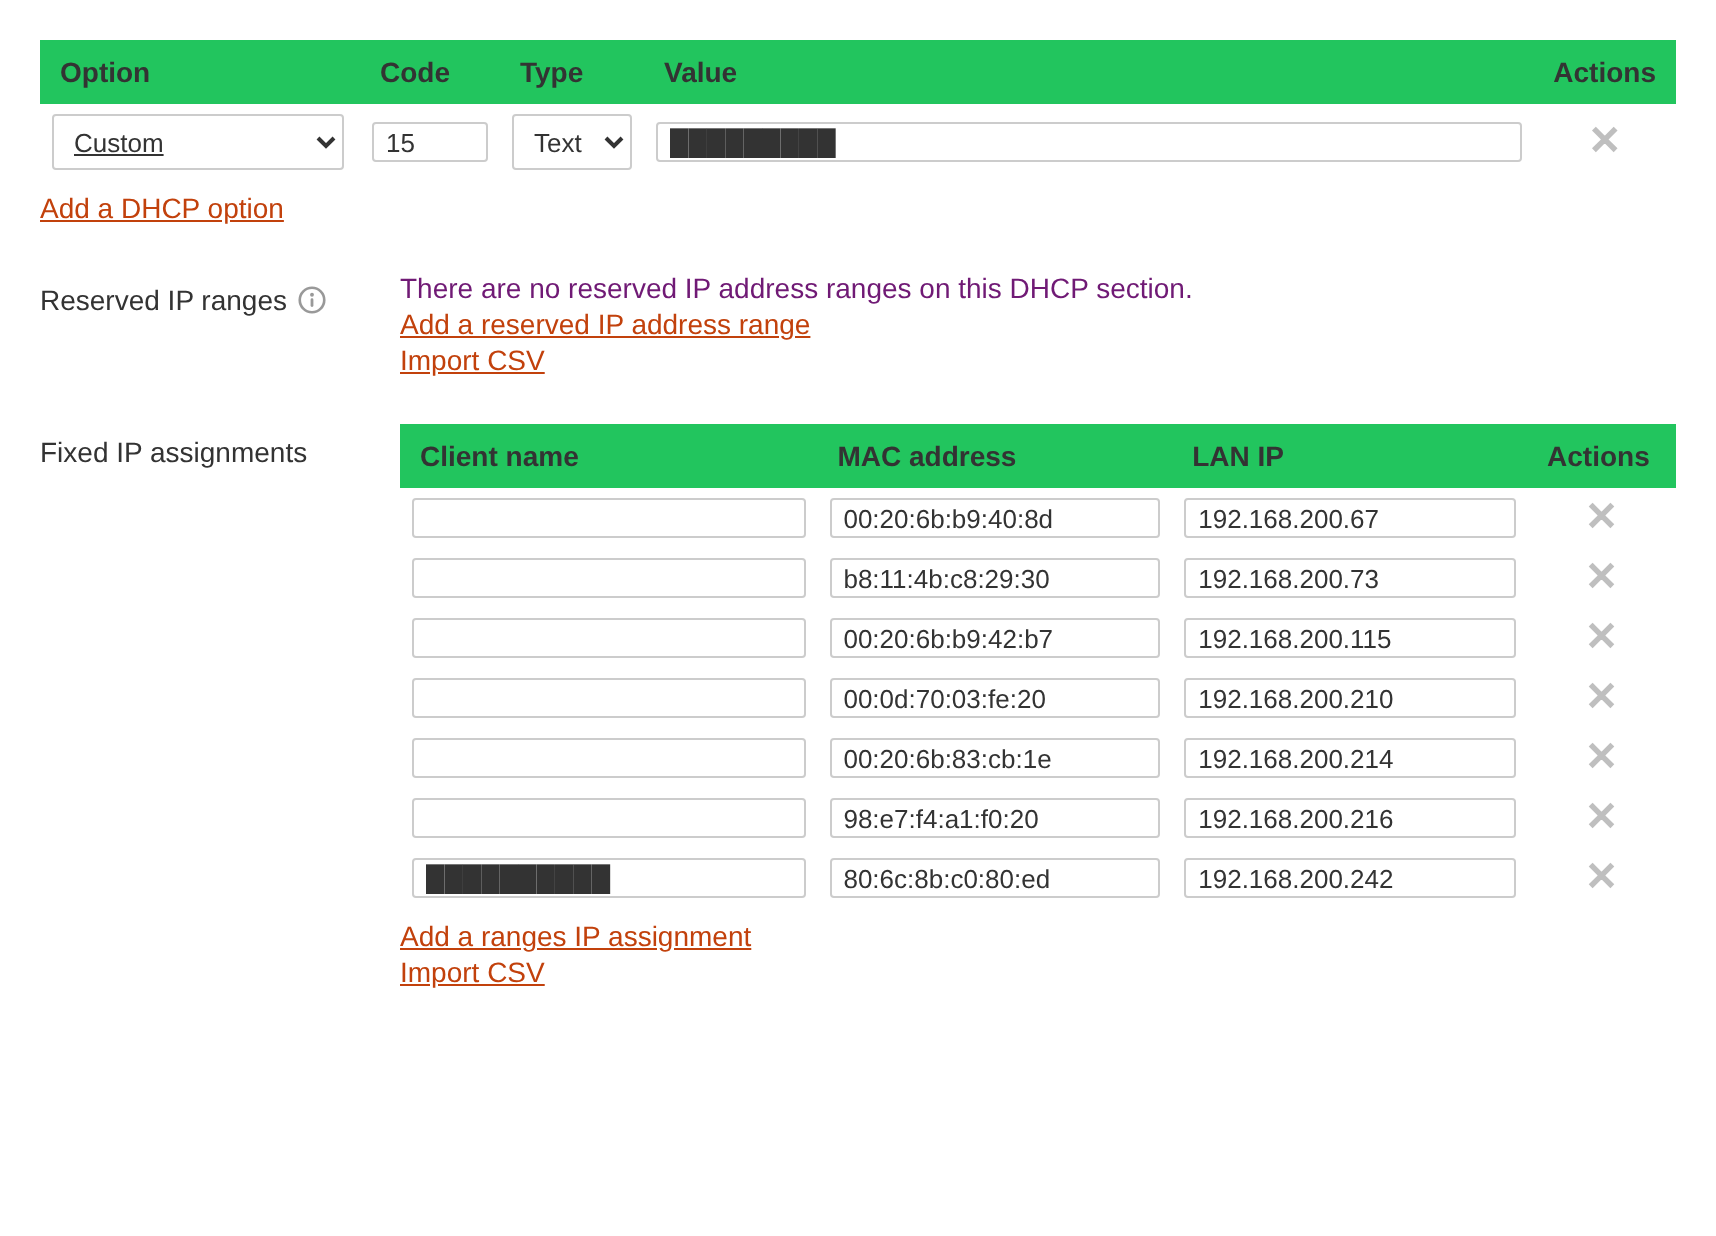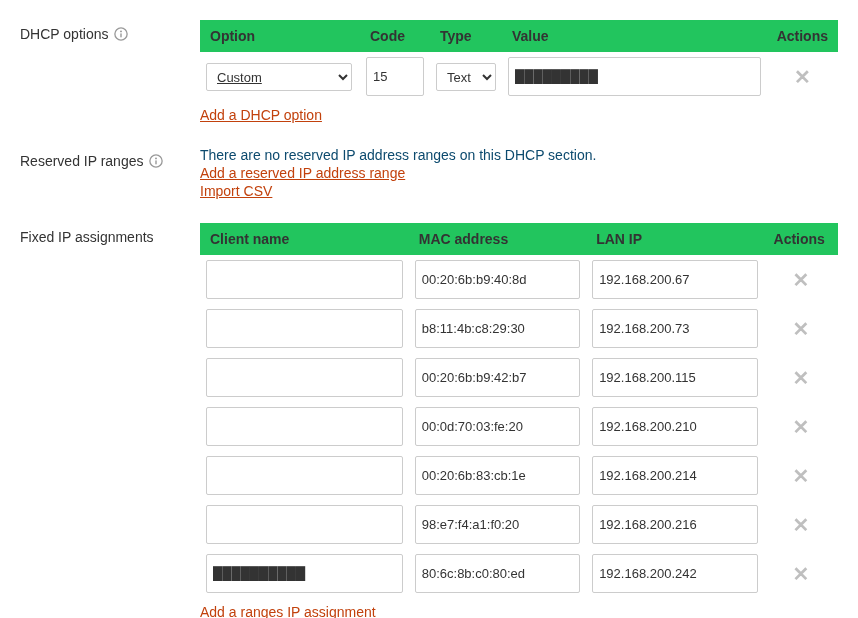--- a/index.html
+++ b/index.html
@@ -60,21 +60,21 @@
     font-family: inherit;
     font-size: 13px;
     padding: 5px 6px;
     border: 1px solid #ccc;
     border-radius: 2px;
     background: #fff;
     color: #333;
   }
   select { height: 28px; }
   input[type="text"] {
-    height: 39px;
+    height: 20px;
     width: 100%;
   }
   .dhcp-option-select { width: 146px; text-decoration: underline; }
   .dhcp-code-input { width: 50px; }
   .dhcp-type-select { width: 60px; }
   .dhcp-value-input { width: 230px; }
   .delete-x {
     color: #bfbfbf;
     font-size: 20px;
     font-weight: bold;
@@ -90,21 +90,21 @@
     font-size: 14px;
   }
   .link-stack {
     margin-top: 6px;
     display: flex;
     flex-direction: column;
     gap: 2px;
   }
   .plain-text {
     font-size: 14px;
-    color: #0c4a6e;
+    color: #701a75;
     margin: 0 0 2px 0;
   }
   .redacted {
     background: #000;
     color: #000;
   }
   .col-client { width: 200px; }
   .col-mac    { width: 170px; }
   .col-lan    { width: 170px; }
   .col-actions{ width: 70px; text-align:left;}
@@ -113,30 +113,20 @@
   .dh-col-option { width: 160px; }
   .dh-col-code   { width: 70px; }
   .dh-col-type   { width: 66px; }
   .dh-col-value  { width: auto; }
   .dh-col-actions{ width: 60px; text-align:left;}
 </style>
 </head>
 <body>
 
 <div class="section">
-  <div class="section-label">
-    <span>DHCP options</span>
-    <span class="info-icon">
-      <svg viewBox="0 0 16 16" fill="currentColor">
-          <circle cx="8" cy="8" r="7" fill="none" stroke="currentColor" stroke-width="1.5"></circle>
-          <circle cx="8" cy="5" r="1.1"></circle>
-          <rect x="7.2" y="7" width="1.6" height="5" rx="0.8"></rect>
-        </svg>
-    </span>
-  </div>
   <div class="section-body">
     <table>
       <thead>
         <tr>
           <th class="dh-col-option">Option</th>
           <th class="dh-col-code">Code</th>
           <th class="dh-col-type">Type</th>
           <th class="dh-col-value">Value</th>
           <th class="dh-col-actions">Actions</th>
         </tr>

